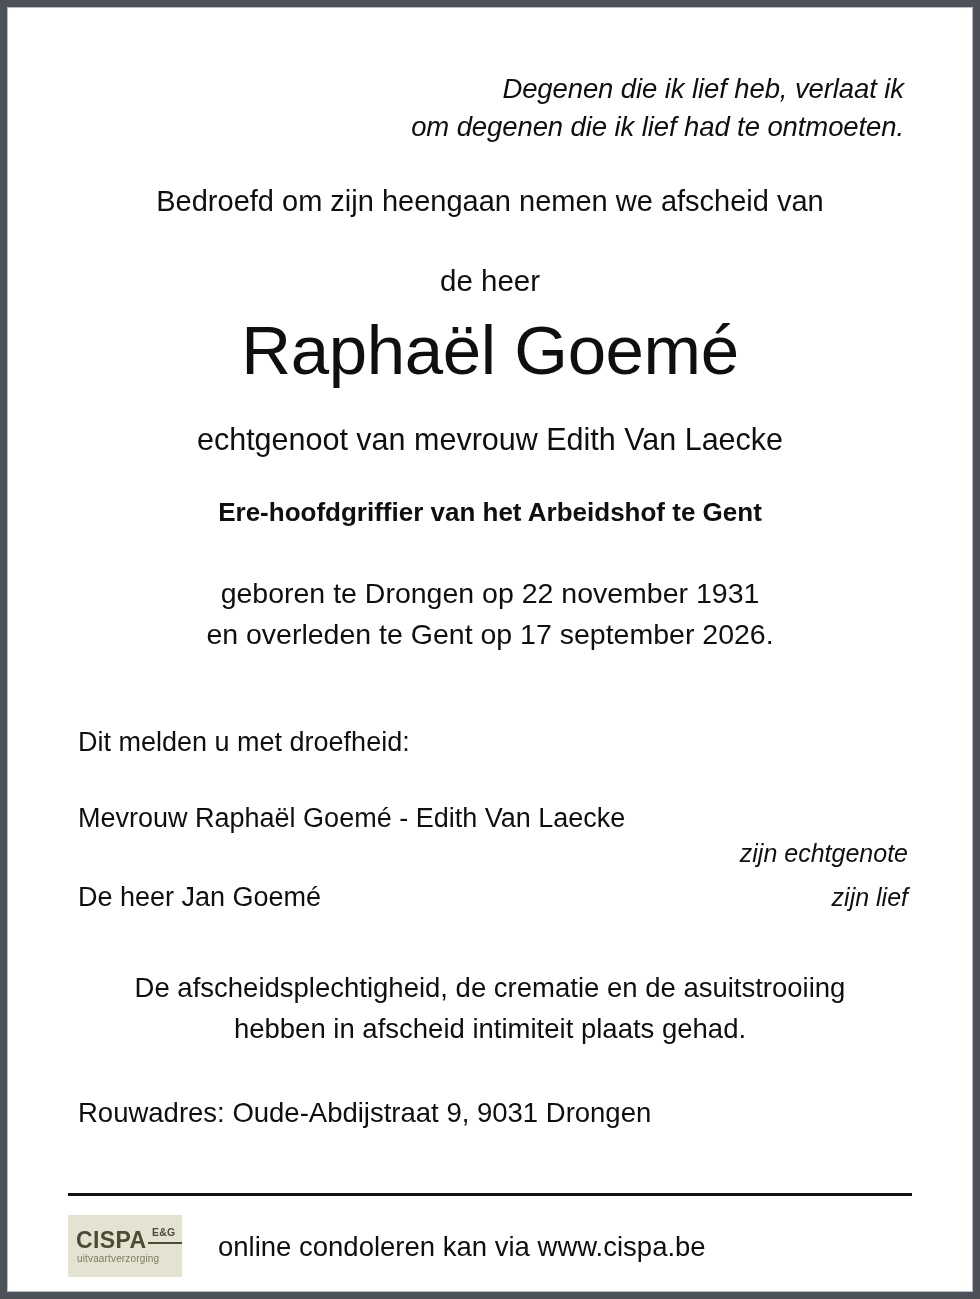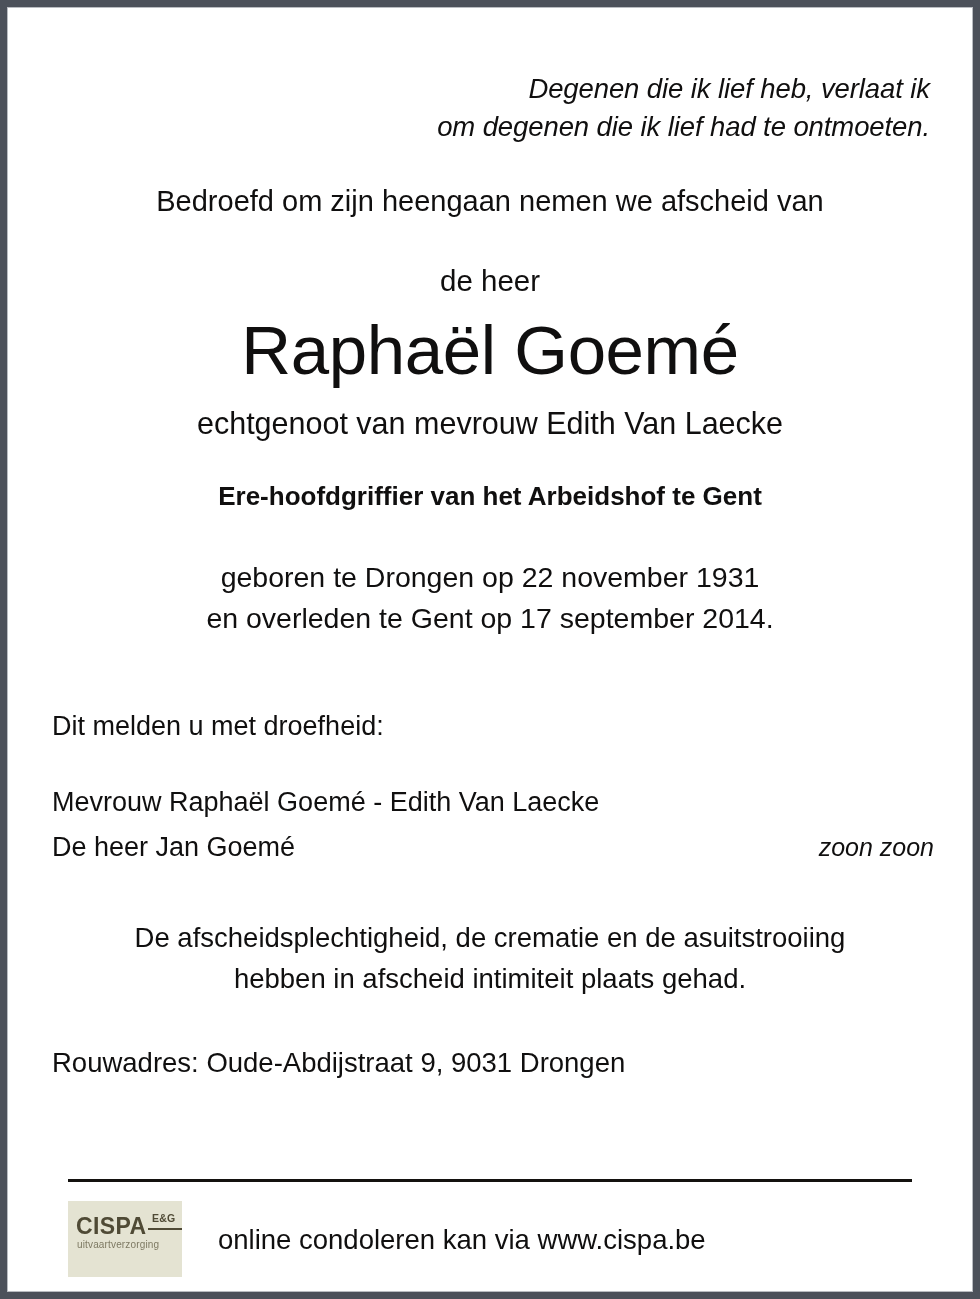--- a/index.html
+++ b/index.html
@@ -31,21 +31,21 @@
     border: 1px solid #b9bcc1;
     overflow: hidden;
   }
 
   .sheet {
     position: absolute;
     left: 0;
     top: 0;
     right: 0;
     bottom: 0;
-    padding: 0 34px;
+    padding: 0 60px;
     box-sizing: border-box;
     color: #100f0f;
   }
 
   
   .epigraph {
     margin-top: 62px;
     text-align: right;
     font-style: italic;
     font-size: 27.5px;
@@ -70,21 +70,21 @@
   }
   .deceased-name {
     margin-top: 13px;
     text-align: center;
     font-size: 69px;
     font-weight: 400;
     line-height: 1.12;
     letter-spacing: -0.4px;
   }
   .spouse-line {
-    margin-top: 16px;
+    margin-top: 32px;
     text-align: center;
     font-size: 30.5px;
     line-height: 1.2;
   }
   .honour-title {
     margin-top: 40px;
     text-align: center;
     font-size: 26px;
     font-weight: bold;
     line-height: 1.2;
@@ -167,21 +167,21 @@
   }
   .footer-row {
     display: flex;
     align-items: center;
     margin-top: 19px;
     padding-left: 8px;
   }
 
   .cispa-logo {
     width: 114px;
-    height: 76px;
+    height: 62px;
     background: #e4e3d2;
     position: relative;
     flex: 0 0 auto;
     overflow: hidden;
   }
   .cispa-wordmark {
     position: absolute;
     left: 8px;
     top: 14px;
     font-family: "Liberation Sans", sans-serif;
@@ -243,32 +243,33 @@
       <div class="honorific">de heer</div>
 
       <div class="deceased-name">Raphaël Goemé</div>
 
       <div class="spouse-line">echtgenoot van mevrouw Edith Van Laecke</div>
 
       <div class="honour-title">Ere-hoofdgriffier van het Arbeidshof te Gent</div>
 
       <div class="life-dates">
         <span class="dline">geboren te Drongen op 22 november 1931</span>
-        <span class="dline">en overleden te Gent op 17 september 2014.</span>
+        <span class="dline">en overleden te Gent op 17 september 2026.</span>
       </div>
 
       <div class="announce-lead">Dit melden u met droefheid:</div>
 
       <div class="survivors">
         <div class="survivor">
           <span class="survivor-name">Mevrouw Raphaël Goemé - Edith Van Laecke</span>
+          <span class="survivor-relation">zijn echtgenote</span>
         </div>
         <div class="survivor inline-row">
           <span class="survivor-name">De heer Jan Goemé</span>
-          <span class="survivor-relation">zoon zoon</span>
+          <span class="survivor-relation">zijn lief</span>
         </div>
       </div>
 
       <div class="ceremony">
         <span class="cline">De afscheidsplechtigheid, de crematie en de asuitstrooiing</span>
         <span class="cline">hebben in afscheid intimiteit plaats gehad.</span>
       </div>
 
       <div class="mourning-address">Rouwadres: Oude-Abdijstraat 9, 9031 Drongen</div>
 

